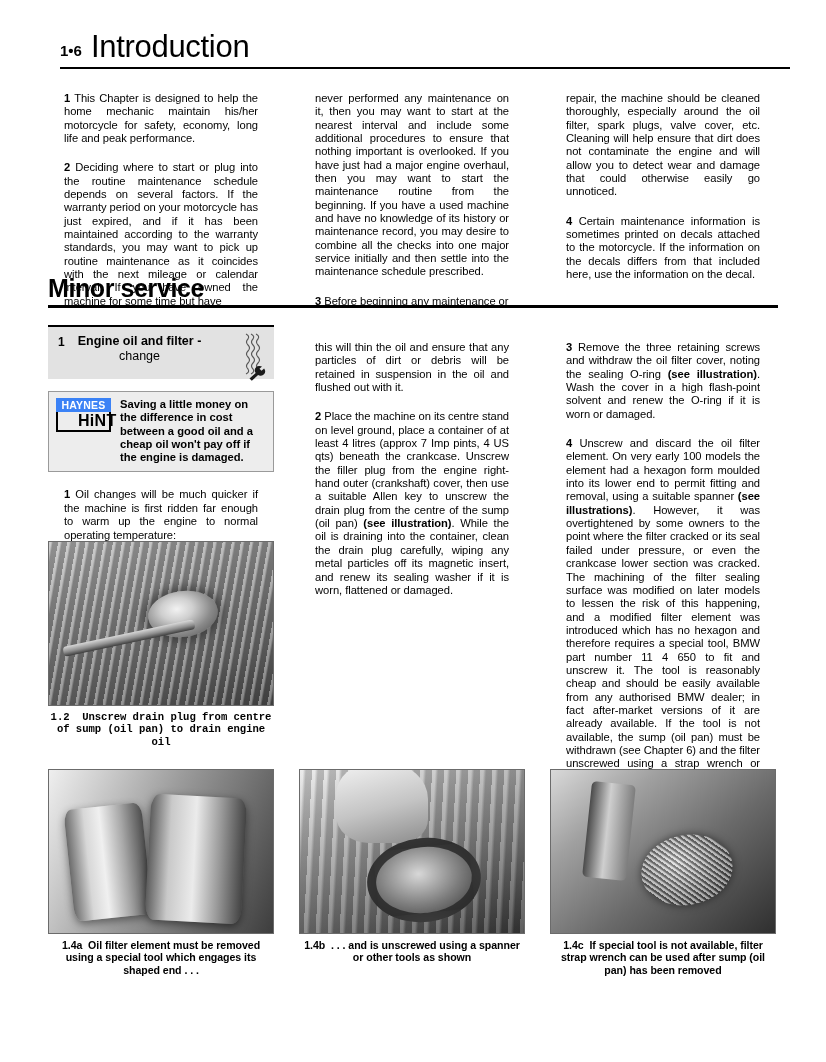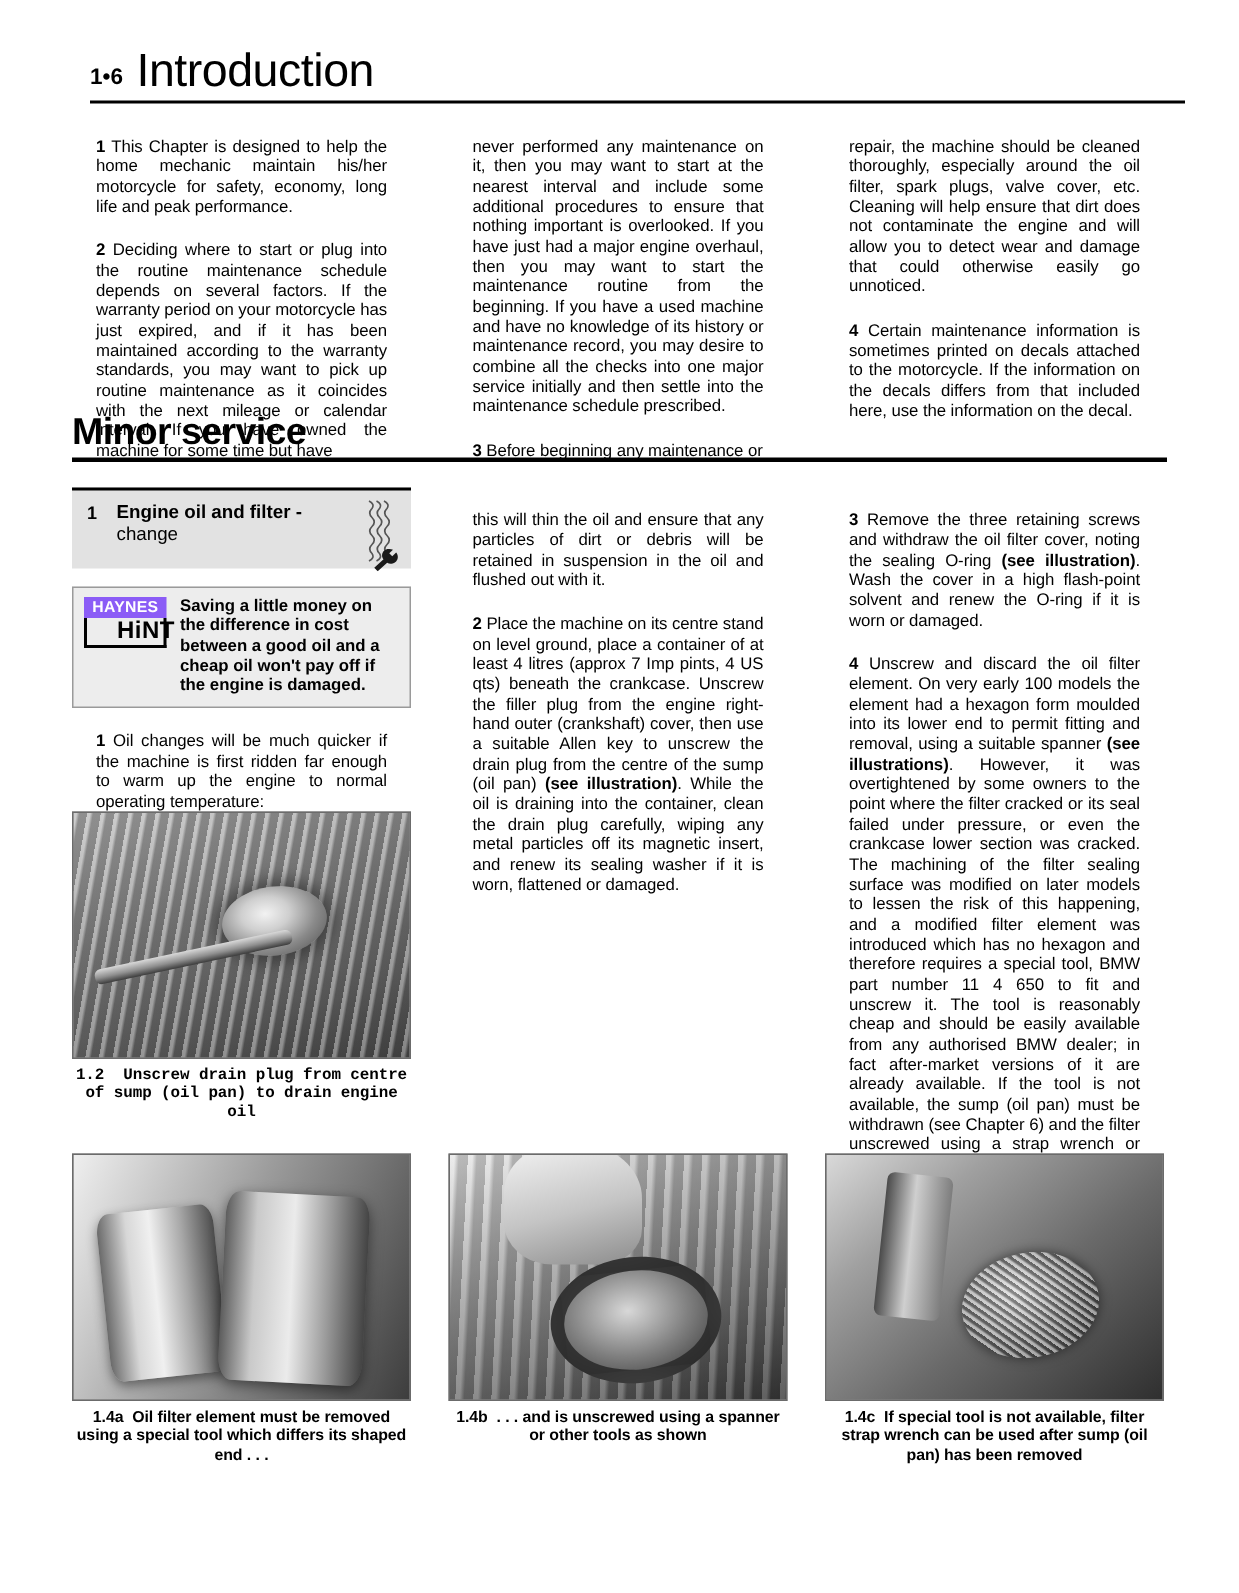--- a/index.html
+++ b/index.html
@@ -125,20 +125,21 @@
     font-size: 12px;
     font-weight: bold;
     line-height: 14px;
     padding-top: 1px;
   }
   .proc-title {
     font-size: 12.5px;
     font-weight: bold;
     line-height: 14.5px;
     max-width: 150px;
+    text-align: center;
   }
   .proc-title .sub {
     font-weight: normal;
   }
   .spanners {
     position: absolute;
     right: 6px;
     top: 4px;
     width: 42px;
     height: 50px;
@@ -151,21 +152,21 @@
     padding: 6px 7px 7px 7px;
     display: flex;
     gap: 9px;
     margin-bottom: 11px;
   }
   .haynes-logo {
     flex: 0 0 auto;
     width: 55px;
   }
   .haynes-top {
-    background: #8b5cf6;
+    background: #3b82f6;
     color: #fff;
     font-size: 10.5px;
     font-weight: bold;
     letter-spacing: 0.2px;
     text-align: center;
     padding: 1px 0 1px 0;
     line-height: 12px;
   }
   .haynes-bot {
     border: 2px solid #000;
@@ -416,21 +417,21 @@
   <div class="figrow figrow-2">
 
     <div class="fig">
       <div class="fig-frame">
         <div class="ph ph-14a"></div>
         <div class="ph-14a-can"></div>
         <div class="ph-14a-can2"></div>
       </div>
       <div class="fig-caption">
         <span class="fignum">1.4a</span>&nbsp;
-        <span>Oil filter element must be removed using a special tool which differs its shaped end . . .</span>
+        <span>Oil filter element must be removed using a special tool which engages its shaped end . . .</span>
       </div>
     </div>
 
     <div class="fig">
       <div class="fig-frame">
         <div class="ph ph-14b"></div>
         <div class="ph-14b-hand"></div>
         <div class="ph-14b-ring"></div>
       </div>
       <div class="fig-caption">

